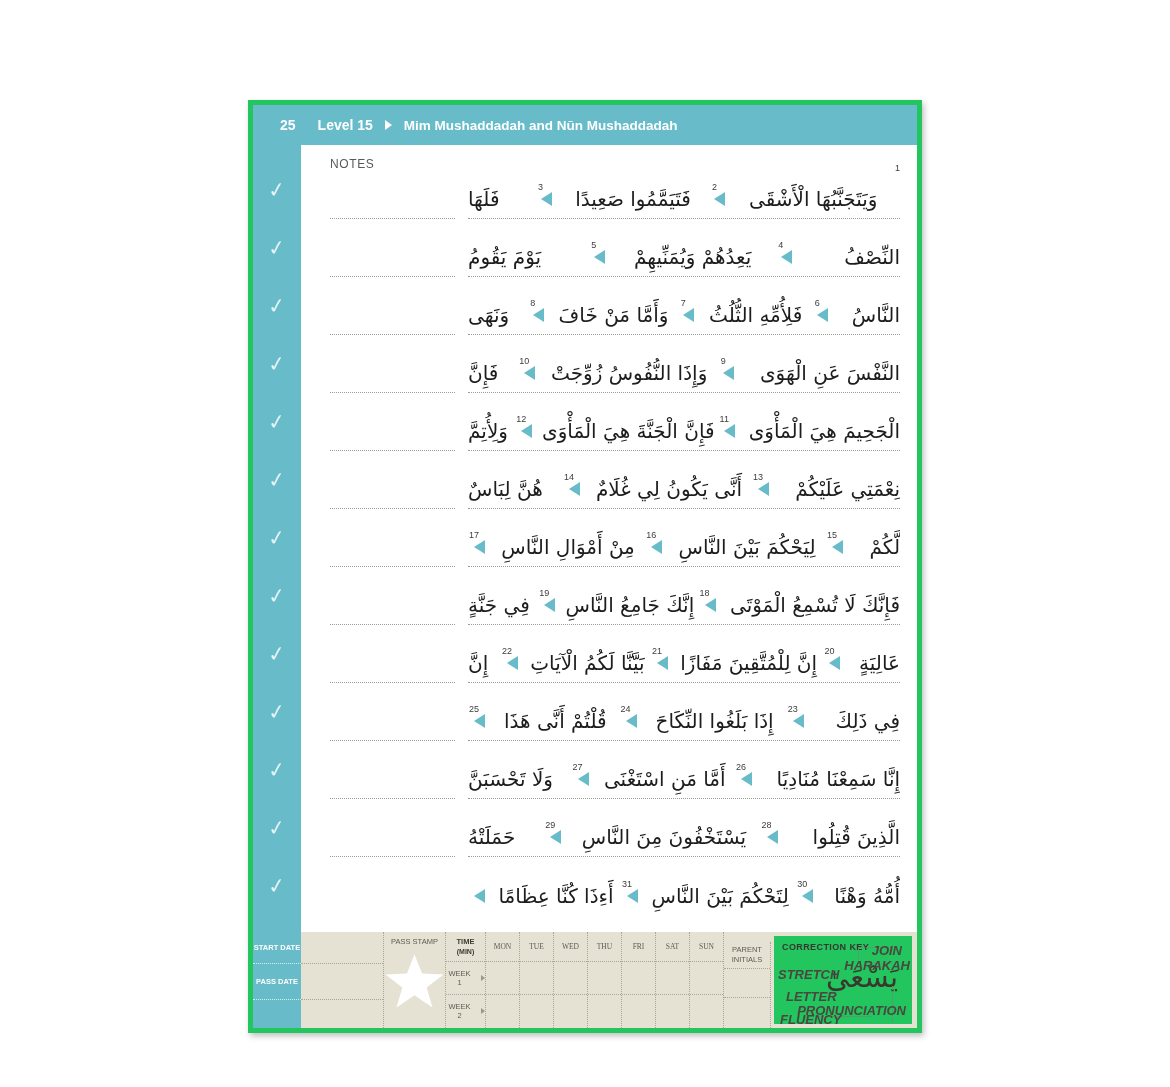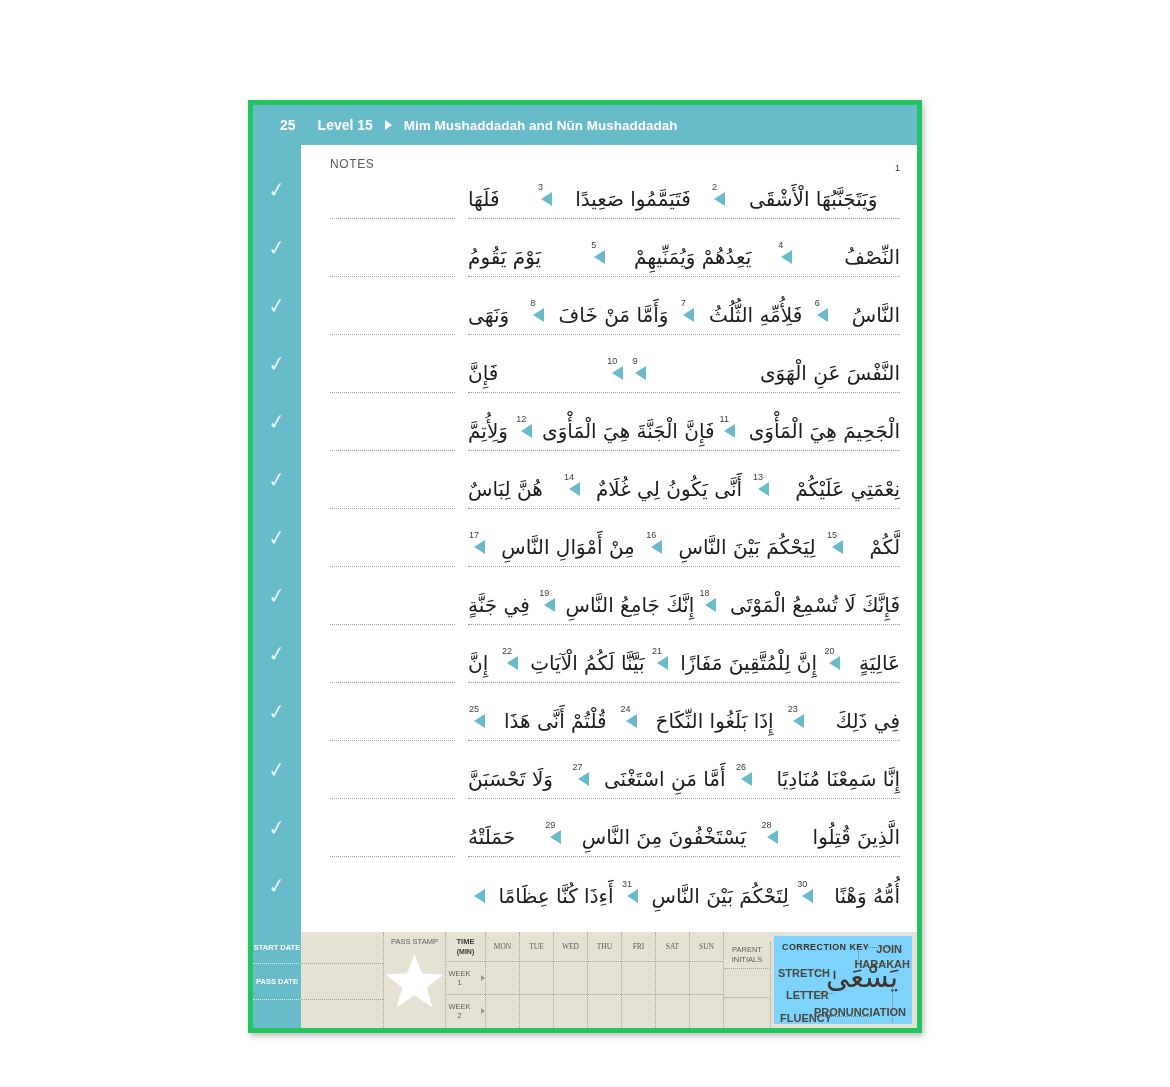--- a/index.html
+++ b/index.html
@@ -65,26 +65,26 @@
             border-left:4px solid #9d988b;}
   .bc-time .bcell-r:first-of-type{border-bottom:1px dotted #aaa496;}
   .bc-day{flex:0 0 33px;border-right:1px dotted #aaa496;display:flex;flex-direction:column;font-family:Liberation Serif, serif;}
   .bc-day .bcell-h{display:flex;align-items:center;justify-content:center;font-size:7.5px;
         color:#5f5b51;border-bottom:1px dotted #aaa496;}
   .bc-day .bcell-r.mid,.bc-parent .bcell-r.mid,.bc-time .bcell-r.mid,.bc-dates .bcell-r.mid{
         border-bottom:1px dotted #aaa496;}
   .bc-parent{flex:0 0 46px;border-right:1px dotted #aaa496;display:flex;flex-direction:column;margin-top:10px;}
   .bc-parent .bcell-h{display:flex;align-items:center;justify-content:center;text-align:center;
         font-size:7.5px;color:#5f5b51;line-height:1.25;border-bottom:1px dotted #aaa496;}
-  .bc-key{flex:1 1 auto;margin:4px 5px 4px 3px;background:#7dd3fc;position:relative;}
+  .bc-key{flex:1 1 auto;margin:4px 5px 4px 3px;background:#22c55e;position:relative;}
   .ck-title{position:absolute;left:8px;top:6px;font-size:9px;font-weight:bold;color:#38352e;
             letter-spacing:0.4px;}
   .ck-word{position:absolute;left:52px;top:24px;font-family:"DejaVu Sans",sans-serif;
            font-size:29px;color:#3a372f;direction:rtl;line-height:1.2;}
-  .ck-lab{position:absolute;font-size:11px;font-weight:bold;color:#4a473f;}
+  .ck-lab{position:absolute;font-size:13px;font-weight:bold;color:#4a473f;font-style:italic;}
   .ck-stretch{left:4px;top:31px;}
   .ck-letter{left:12px;top:53px;}
   .ck-fluency{left:6px;top:76px;}
   .ck-join{right:10px;top:7px;}
   .ck-harakah{right:2px;top:22px;}
   .ck-pron{right:6px;bottom:6px;margin-left:18px;}
   .ck-l1{position:absolute;left:42px;top:35px;width:12px;border-top:1px dotted #7d7a70;}
   .ck-l2{position:absolute;left:46px;top:57px;width:14px;border-top:1px dotted #7d7a70;}
   .ck-l3{position:absolute;left:42px;top:80px;width:56px;border-top:1px dotted #7d7a70;}
   .ck-l4{position:absolute;left:84px;top:11px;width:32px;height:14px;
@@ -168,20 +168,21 @@
       <div class="row">
         <div class="check">
           <span>✓</span>
         </div>
         <div class="notes-cell"></div>
         <div class="line" dir="rtl">
           <span class="t">النَّفْسَ عَنِ الْهَوَى</span>
           <span class="sep">
             <span class="pn">9</span>
           </span>
+          <span class="t">وَإِذَا النُّفُوسُ زُوِّجَتْ</span>
           <span class="sep">
             <span class="pn">10</span>
           </span>
           <span class="t">فَإِنَّ</span>
         </div>
       </div>
       <div class="row">
         <div class="check">
           <span>✓</span>
         </div>

